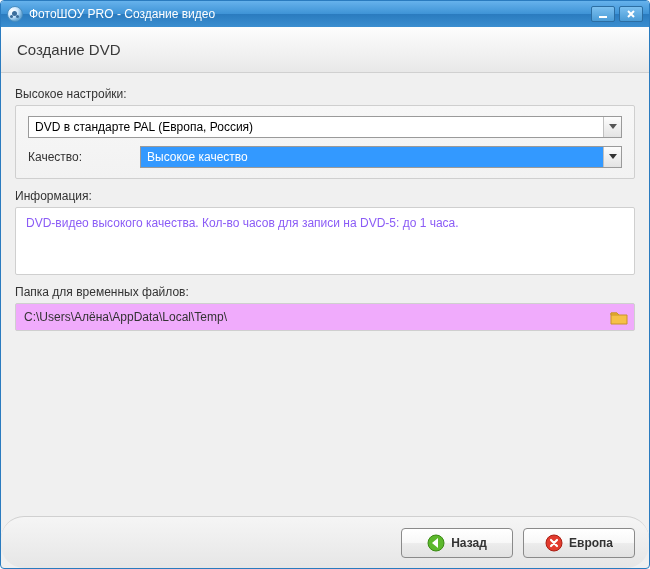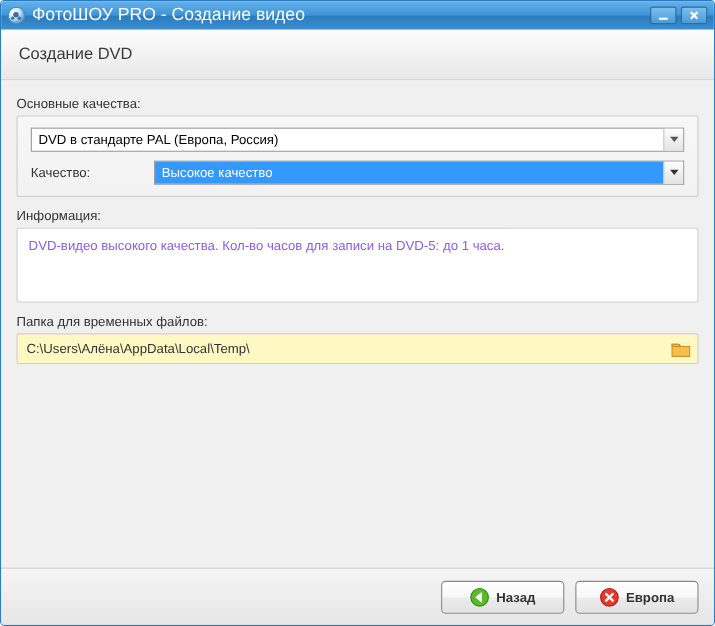--- a/index.html
+++ b/index.html
@@ -19,21 +19,21 @@
     overflow: hidden;
     background: #f0f0f0;
   }
   .titlebar {
     height: 26px;
     background: linear-gradient(to bottom, #66b2ec 0%, #3e93d6 50%, #2a7bbf 51%, #3b8ed0 100%);
     display: flex;
     align-items: center;
     padding: 0 6px 0 6px;
     color: #fff;
-    font-size: 16px;
+    font-size: 12px;
   }
   .title-icon {
     width: 16px; height: 16px;
     border-radius: 50%;
     background: radial-gradient(circle at 30% 30%, #fff, #cde8ff 40%, #6ba9d6 70%);
     border: 1px solid #4a8ec0;
     margin-right: 6px;
     position: relative;
   }
   .title-icon::after {
@@ -127,21 +127,21 @@
     border: 1px solid #cfcfcf;
     background: #fff;
     border-radius: 2px;
     padding: 8px 10px;
     min-height: 68px;
     margin-bottom: 10px;
     color: #8b5cf6;
   }
   .path-box {
     border: 1px solid #cfcfcf;
-    background: #fef9c3;
+    background: #f0abfc;
     border-radius: 2px;
     padding: 4px 6px 4px 8px;
     display: flex;
     align-items: center;
     margin-bottom: 10px;
     height: 28px;
   }
   .path-text { flex: 1; color: #333; }
   .folder-btn {
     width: 18px; height: 16px;
@@ -149,20 +149,21 @@
   }
   .footer {
     height: 52px;
     border-top: 1px solid #d0d0d0;
     background: linear-gradient(to bottom, #f5f5f5, #e6e6e6);
     display: flex;
     align-items: center;
     justify-content: flex-end;
     padding: 0 14px;
     gap: 10px;
+    border-radius: 23px;
   }
   .btn {
     height: 30px;
     min-width: 112px;
     border: 1px solid #8a8a8a;
     border-radius: 4px;
     background: linear-gradient(to bottom, #ffffff 0%, #f8f8f8 48%, #ececec 52%, #e2e2e2 100%);
     display: flex;
     align-items: center;
     justify-content: center;
@@ -202,21 +203,21 @@
       </div>
     </div>
   </div>
 
   <div class="header">
     <span>Создание DVD</span>
   </div>
 
   <div class="content">
 
-    <div class="group-label">Основные качества:</div>
+    <div class="group-label">Высокое настройки:</div>
     <div class="group-box">
       <div class="field-row">
         <div class="combo">
           <div class="combo-text">DVD в стандарте PAL (Европа, Россия)</div>
           <div class="combo-arrow">
             <svg width="8" height="6" viewBox="0 0 8 6">
                 <path d="M0 0 L8 0 L4 5 Z" fill="#555"></path>
               </svg>
           </div>
         </div>

